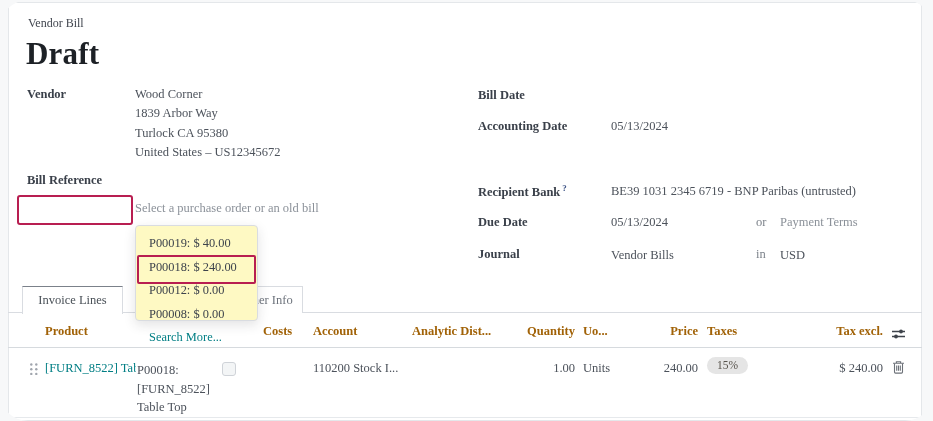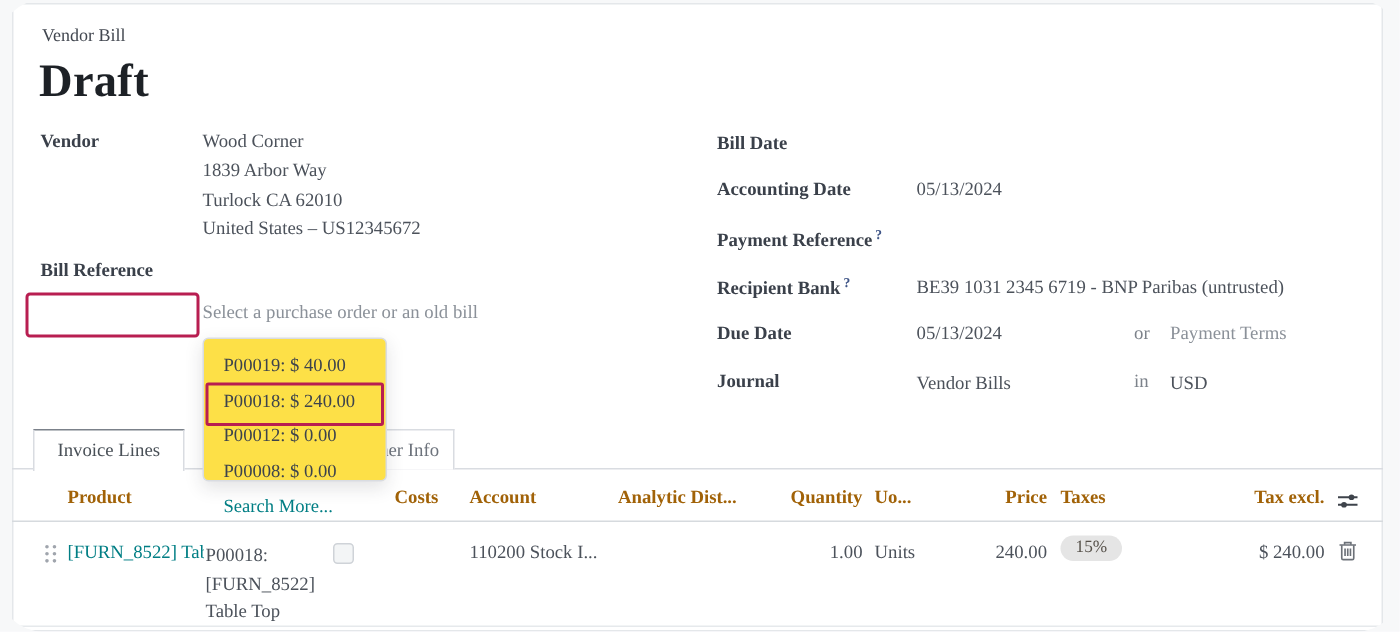--- a/index.html
+++ b/index.html
@@ -29,21 +29,21 @@
   .addr { line-height:19.4px; }
 
   .autocomplete-box {
     left:17px; top:195px; width:116px; height:30px;
     border:2.5px solid #b81e51; border-radius:3px;
   }
 
   
   .dropdown {
     left:135px; top:225px; width:123px; height:96px;
-    background:#fde047; border:1px solid #d9dce1; border-radius:4px;
+    background:#fef9c3; border:1px solid #d9dce1; border-radius:4px;
     box-shadow:0 4px 12px rgba(40,40,50,.13);
     z-index:6; padding-top:6px;
   }
   .dd-item { height:23.6px; line-height:23.6px; padding-left:13px; color:#3d434c; font-size:12.4px; white-space:nowrap; }
   .dd-link { color:#017e84; }
   .dd-highlight {
     left:137px; top:255px; width:119px; height:29px;
     border:2.5px solid #b81e51; border-radius:2px; z-index:8;
   }
 
@@ -93,36 +93,35 @@
 <div id="stage">
   <div class="sheet"></div>
 
   <div class="abs doc-type">Vendor Bill</div>
   <div class="abs draft">Draft</div>
 
   <div class="abs label l-label" style="top:87px">Vendor</div>
   <div class="abs l-value addr" style="top:85px">
     <div class="value">Wood Corner</div>
     <div class="value">1839 Arbor Way</div>
-    <div class="value">Turlock CA 62010</div>
+    <div class="value">Turlock CA 95380</div>
     <div class="value">United States – US12345672</div>
   </div>
 
   <div class="abs label l-label" style="top:173px">Bill Reference</div>
 
   <div class="abs autocomplete-box"></div>
   <div class="abs l-value muted" style="top:201px">Select a purchase order or an old bill</div>
 
   <div class="abs label r-label" style="top:88px">Bill Date</div>
   <div class="abs value r-value" style="top:88px"></div>
 
   <div class="abs label r-label" style="top:119px">Accounting Date</div>
   <div class="abs value r-value" style="top:119px">05/13/2024</div>
 
-  <div class="abs r-label" style="top:151px"><span class="label">Payment Reference</span><sup class="help">?</sup></div>
 
   <div class="abs r-label" style="top:183px"><span class="label">Recipient Bank</span><sup class="help">?</sup></div>
   <div class="abs value r-value" style="top:184px">BE39 1031 2345 6719 - BNP Paribas (untrusted)</div>
 
   <div class="abs label r-label" style="top:215px">Due Date</div>
   <div class="abs value r-value" style="top:215px">05/13/2024</div>
   <div class="abs r-or" style="top:215px">or</div>
   <div class="abs muted r-alt" style="top:215px">Payment Terms</div>
 
   <div class="abs label r-label" style="top:247px">Journal</div>

